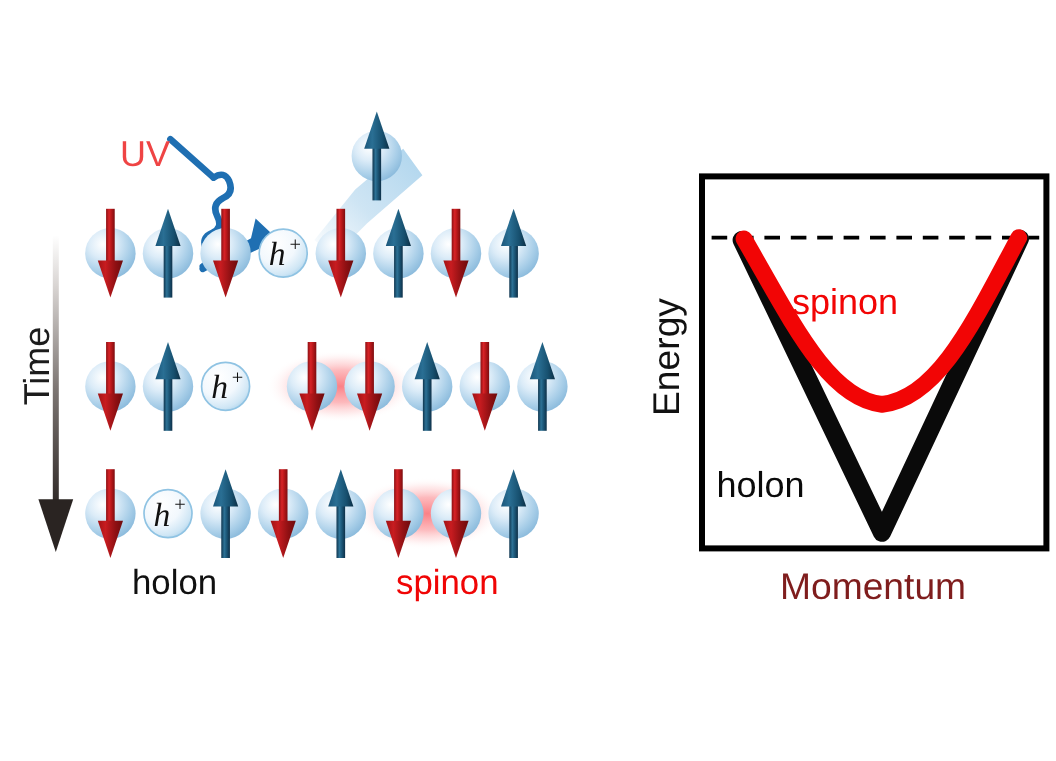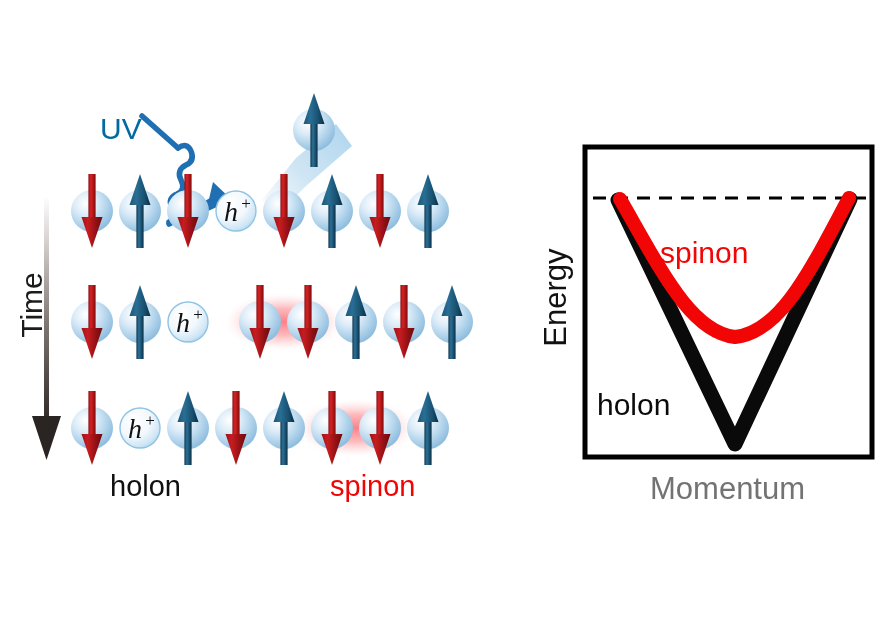--- a/index.html
+++ b/index.html
@@ -1,30 +1,30 @@
 <!DOCTYPE html>
 <html><head>
 <meta charset="utf-8">
 <style>
   html,body{margin:0;padding:0;background:#ffffff;}
   body{width:880px;height:634px;position:relative;overflow:hidden;
        font-family:"Liberation Sans",sans-serif;color:#000;}
   .fig{position:absolute;left:0;top:0;width:880px;height:634px;}
   svg.canvas{position:absolute;left:0;top:0;width:880px;height:634px;display:block;}
   .lbl{position:absolute;white-space:nowrap;line-height:1;}
-  #uv-label{left:100px;top:114px;font-size:30px;color:#0369a1;}
+  #uv-label{left:100px;top:114px;font-size:30px;color:#ef4444;}
   #holon-label{left:110px;top:472px;font-size:29px;color:#101010;}
   #spinon-label{left:330px;top:472px;font-size:29px;color:#f00505;}
   #time-label{left:-16px;top:290px;width:96px;text-align:center;
               font-size:30px;color:#1c1c1c;
               transform:rotate(-90deg);transform-origin:50% 50%;}
   #energy-label{left:495px;top:282px;width:120px;text-align:center;
                 font-size:31px;color:#111;
                 transform:rotate(-90deg);transform-origin:50% 50%;}
-  #momentum-label{left:650px;top:473px;font-size:31px;color:#737373;}
+  #momentum-label{left:650px;top:473px;font-size:31px;color:#7f1d1d;}
   #chart-spinon-label{left:660px;top:238px;font-size:30px;color:#f20505;}
   #chart-holon-label{left:597px;top:390px;font-size:30px;color:#0a0a0a;}
 </style>
 </head>
 <body>
 
 <div class="fig">
 
   <svg class="canvas" viewBox="0 0 880 634">
     <defs>

